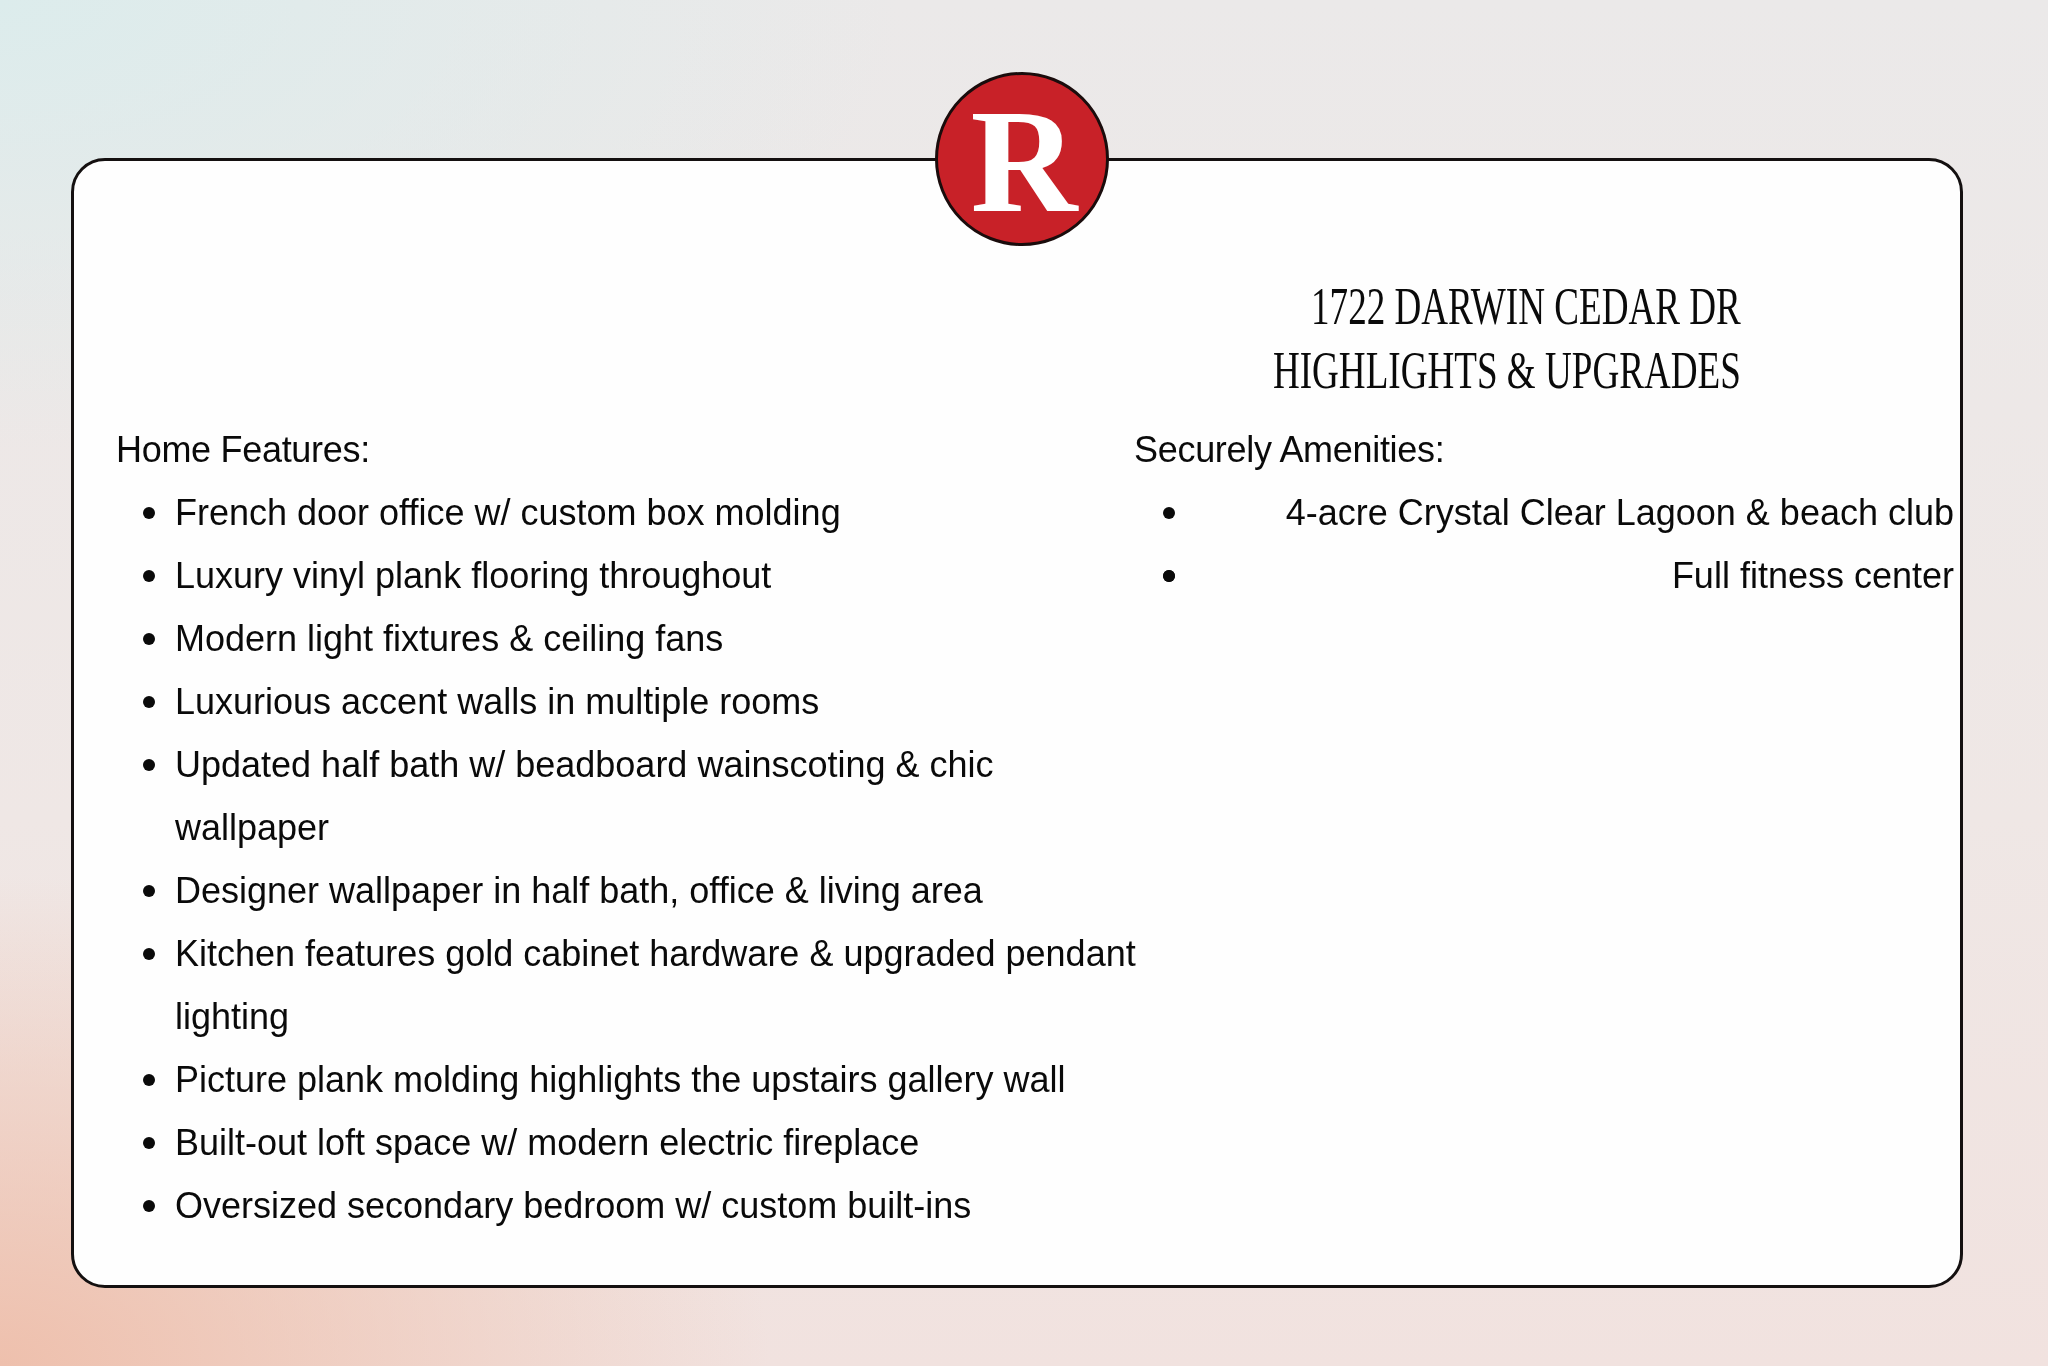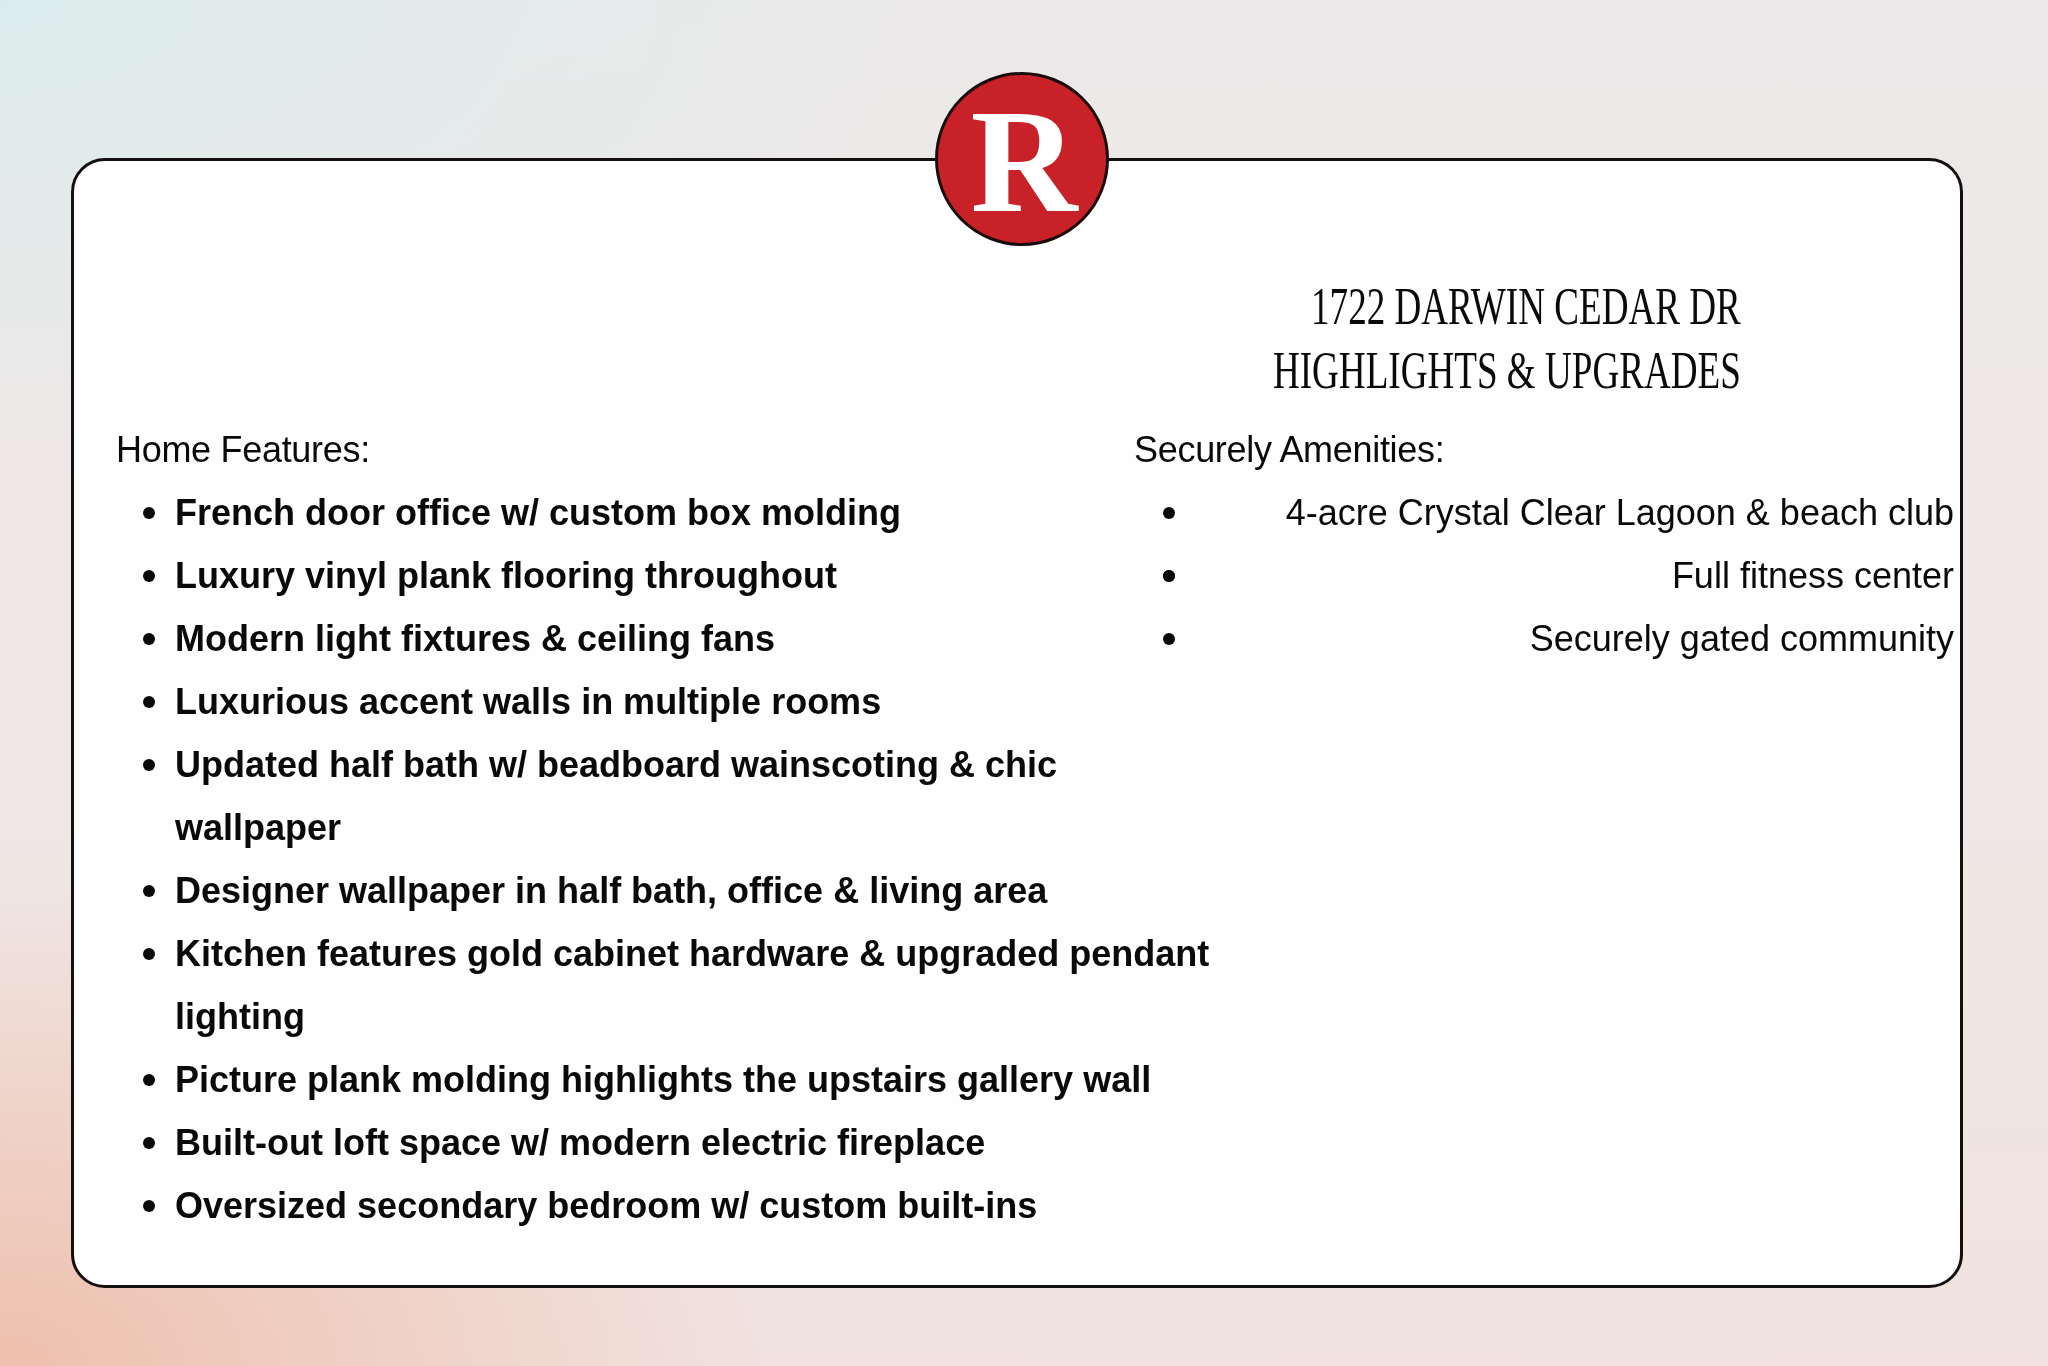--- a/index.html
+++ b/index.html
@@ -37,21 +37,21 @@
     position: absolute; top: 428px; font-weight: normal; font-size: 36px; line-height: 44px;
     letter-spacing: -0.3px; white-space: nowrap;
   }
   .list { position: absolute; margin: 0; padding: 0; list-style: none; }
   .list li {
     position: relative; padding-left: 0; font-size: 36px; line-height: 63px; white-space: normal;
   }
   .bullet {
     position: absolute; top: 26px; width: 12px; height: 12px; border-radius: 50%; background: #0a0a0a;
   }
-  .home-list { left: 175px; top: 481px; width: 1070px; font-weight: bold; }
+  .home-list { left: 175px; top: 481px; width: 1070px; }
   .home-list .bullet { left: -32px; }
   .amen-list { left: 1194px; top: 481px; width: 760px; text-align: right; }
   .amen-list .bullet { left: -31px; }
 </style>
 </head>
 <body>
 
 <div class="card"></div>
 
 <div class="logo">
@@ -75,14 +75,13 @@
   <li><span class="bullet"></span><span>Picture plank molding highlights the upstairs gallery wall</span></li>
   <li><span class="bullet"></span><span>Built-out loft space w/ modern electric fireplace</span></li>
   <li><span class="bullet"></span><span>Oversized secondary bedroom w/ custom built-ins</span></li>
 </ul>
 
 <div class="col-heading" style="left:1134px;">Securely Amenities:</div>
 <ul class="list amen-list">
   <li><span class="bullet"></span><span>4-acre Crystal Clear Lagoon &amp; beach club</span></li>
   <li><span class="bullet"></span></li>
   <li><span class="bullet"></span><span>Full fitness center</span></li>
-  <li><span class="bullet"></span><span>Securely gated community</span></li>
 </ul>
 
 </body></html>

